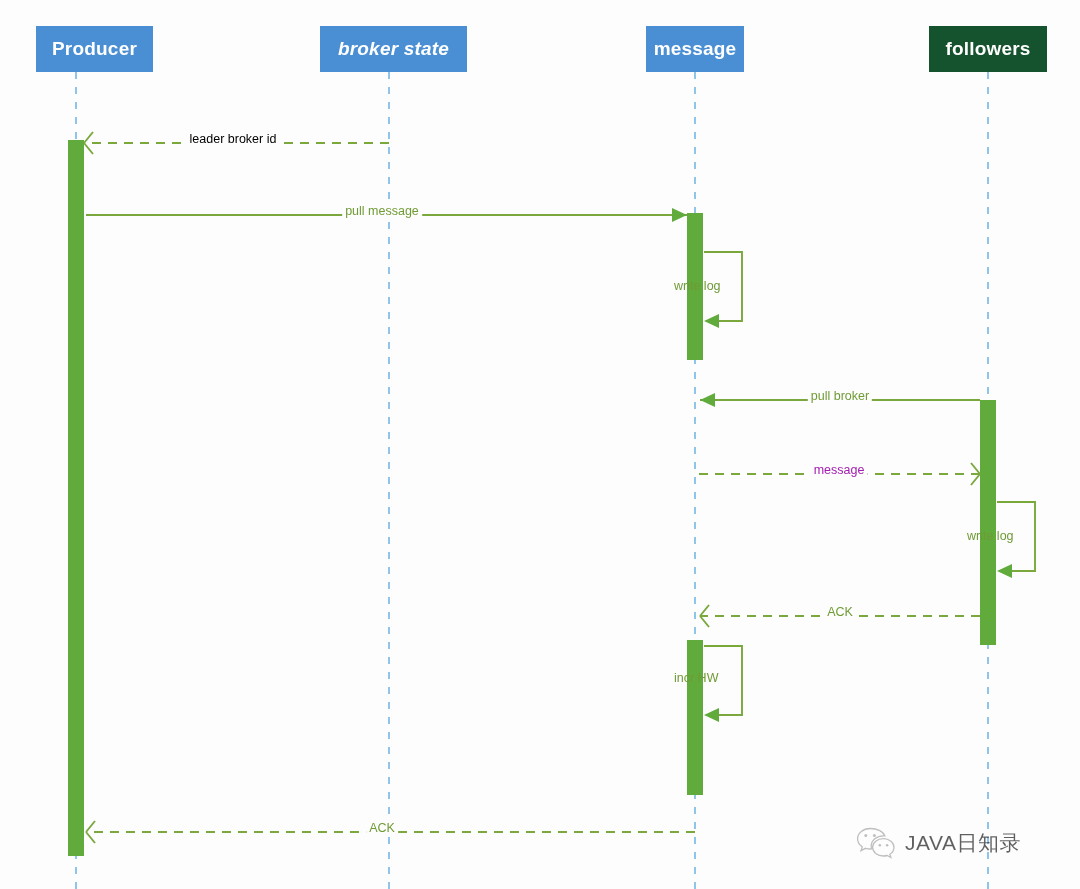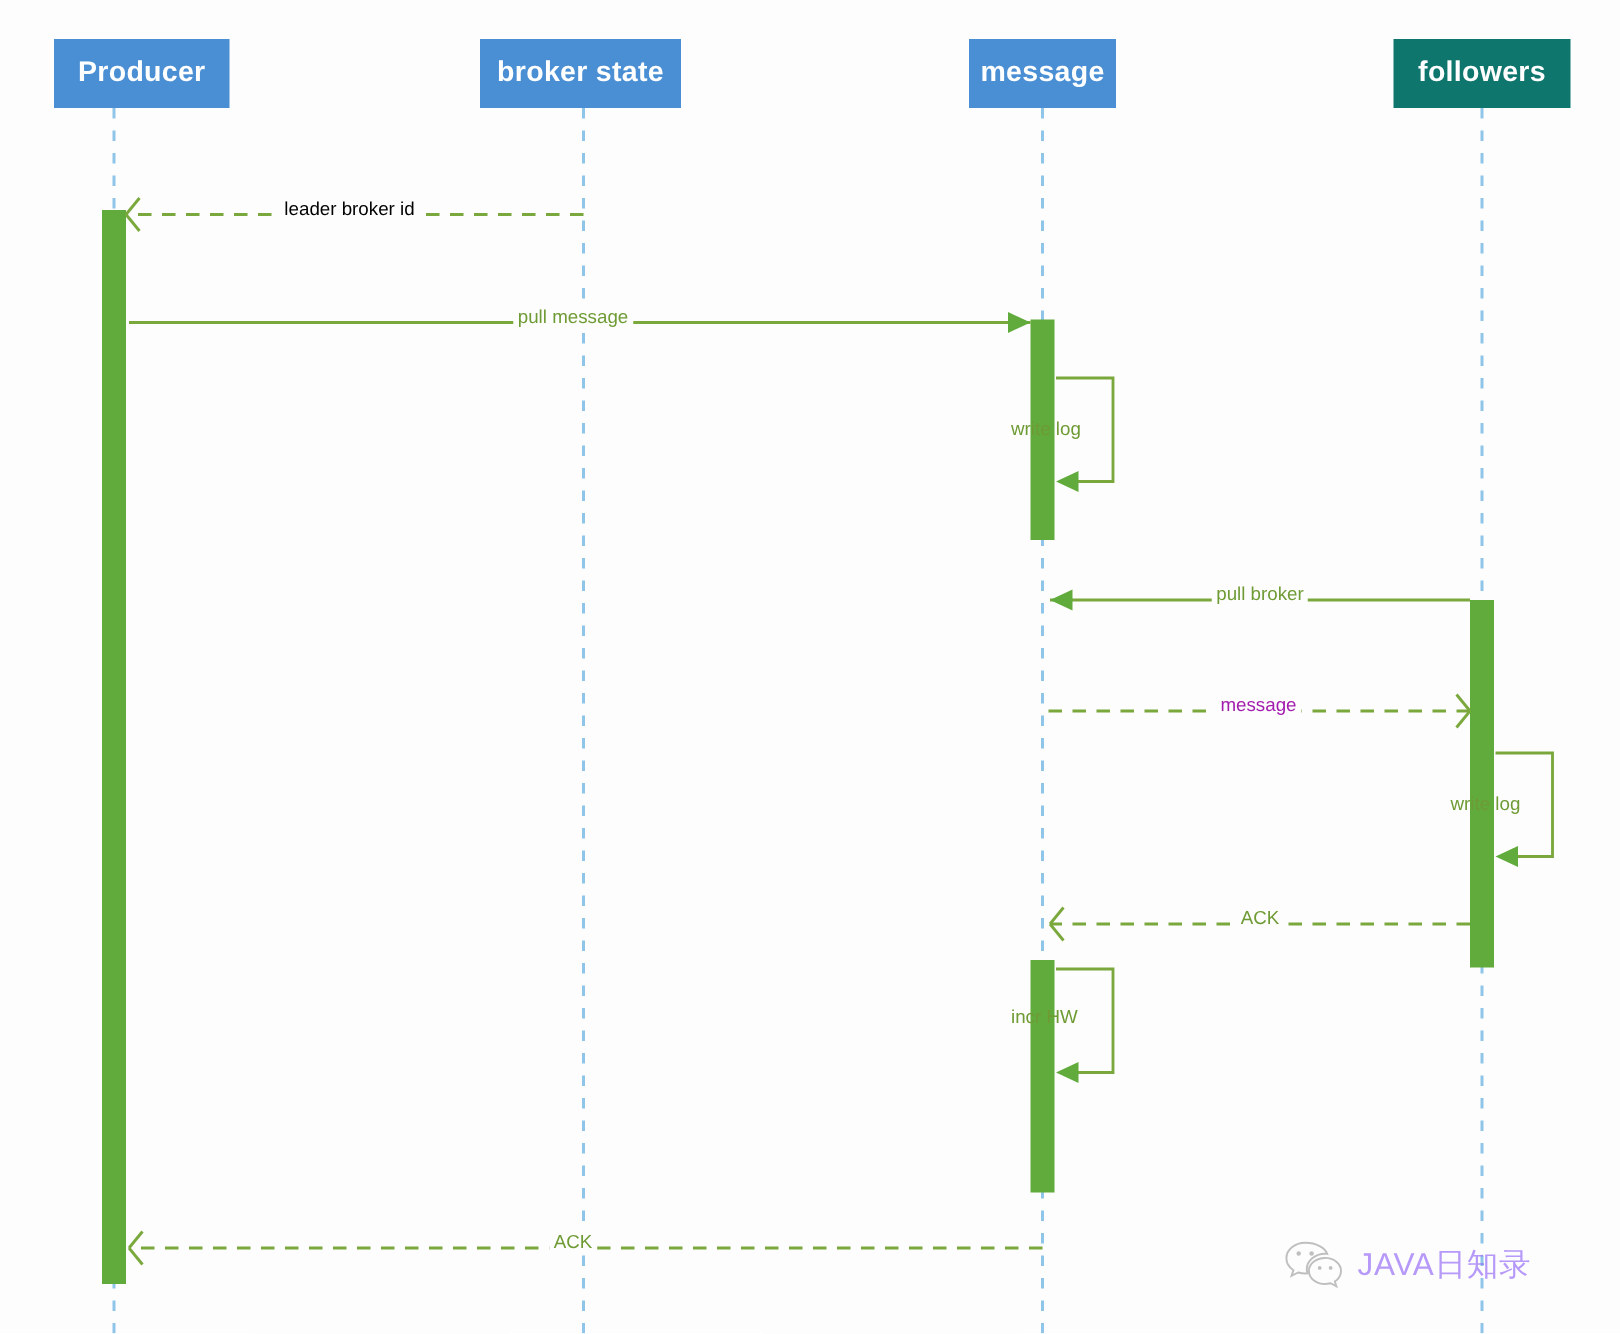--- a/index.html
+++ b/index.html
@@ -61,21 +61,21 @@
     line-height: 14px;
   }
   #watermark {
     position: absolute;
     display: flex;
     align-items: center;
     gap: 9px;
     opacity: 0.62;
   }
   #watermark-text {
-    color: #8b5cf6;
+    color: #000000;
     font-family: "Liberation Sans", sans-serif;
     font-size: 21px;
     letter-spacing: 0.5px;
     white-space: nowrap;
   }
 </style>
 </head>
 <body>
 
 <div id="canvas">
@@ -142,27 +142,27 @@
             <line x1="86" y1="832" x2="95" y2="843" stroke="#7aa83c" stroke-width="1.9"></line>
           </g>
         </g>
       </g>
   </svg>
 
   <div id="participants-layer">
       <div class="participant-box" style="left: 36px; top: 26px; width: 117px; height: 46px; background: rgb(74, 143, 212);">
         <span class="participant-label" style="color: rgb(255, 255, 255);">Producer</span>
       </div>
-      <div class="participant-box" style="left: 320px; top: 26px; width: 134px; height: 46px; background: rgb(74, 143, 212);">
+      <div class="participant-box" style="left: 320px; top: 26px; width: 147px; height: 46px; background: rgb(74, 143, 212); font-style: italic;">
         <span class="participant-label" style="color: rgb(255, 255, 255);">broker state</span>
       </div>
       <div class="participant-box" style="left: 646px; top: 26px; width: 98px; height: 46px; background: rgb(74, 143, 212);">
         <span class="participant-label" style="color: rgb(255, 255, 255);">message</span>
       </div>
-      <div class="participant-box" style="left: 929px; top: 26px; width: 118px; height: 46px; background: #0f766e;">
+      <div class="participant-box" style="left: 929px; top: 26px; width: 118px; height: 46px; background: #14532d;">
         <span class="participant-label" style="color: rgb(255, 255, 255);">followers</span>
       </div>
     </div>
   <div id="labels-layer">
       <div class="msg-label" style="left: 233px; top: 146px; color: #000000;">leader broker id</div>
       <div class="msg-label" style="left: 382px; top: 218px; color: rgb(111, 155, 53);">pull message</div>
       <div class="self-label" style="left: 674px; top: 286px; color: rgb(111, 155, 53);">write log</div>
       <div class="msg-label" style="left: 840px; top: 403px; color: rgb(111, 155, 53);">pull broker</div>
       <div class="msg-label" style="left: 839px; top: 477px; color: #a21caf;">message</div>
       <div class="self-label" style="left: 967px; top: 536px; color: rgb(111, 155, 53);">write log</div>

